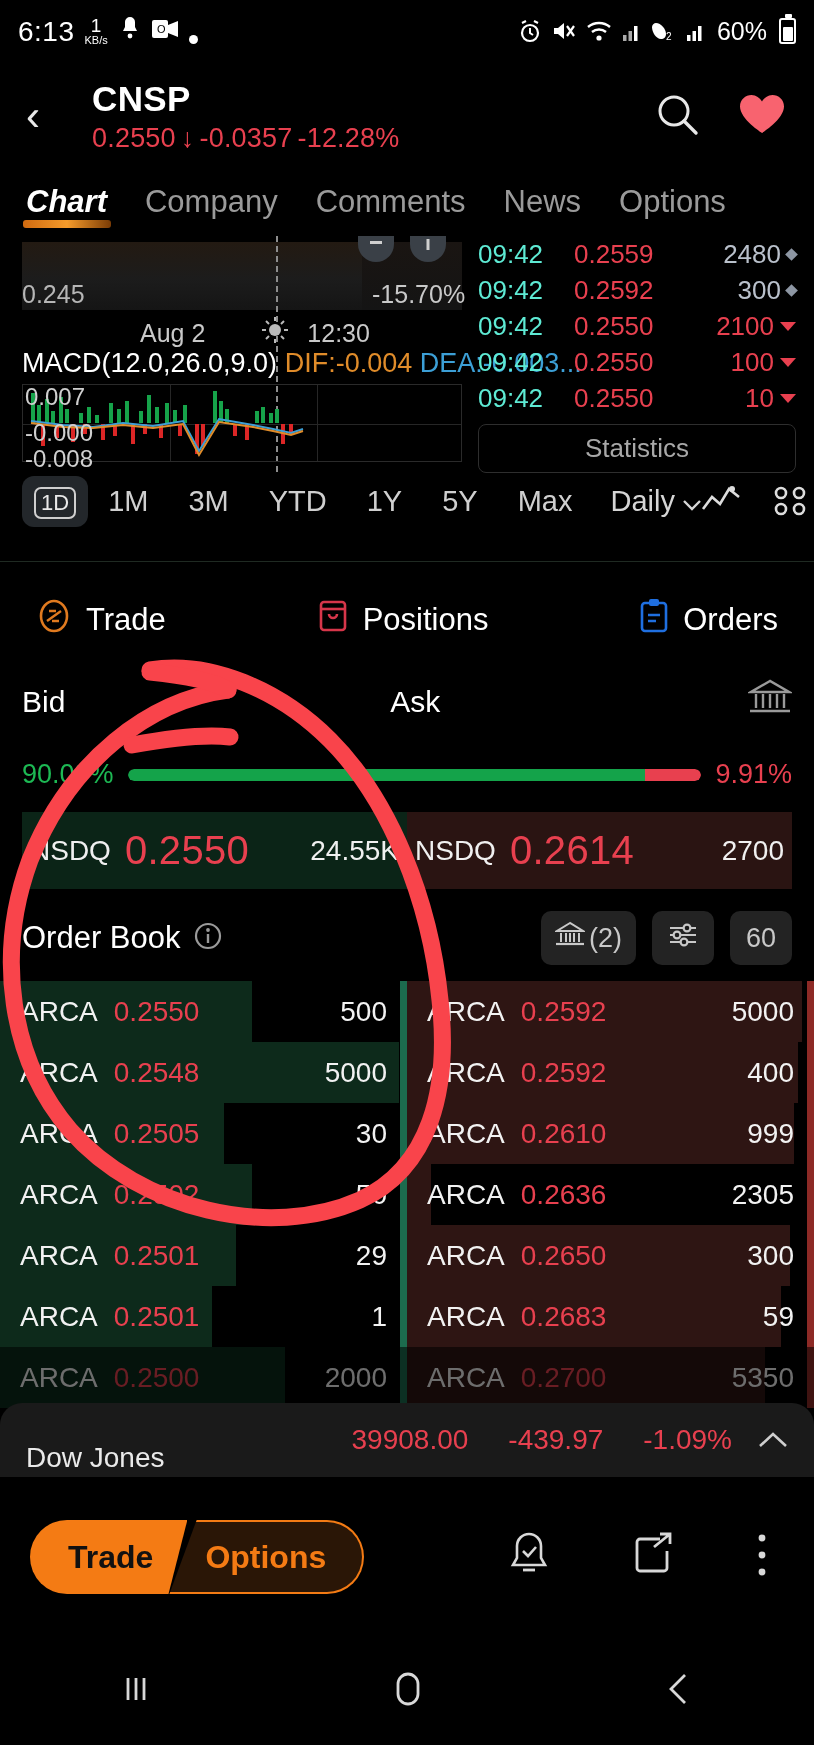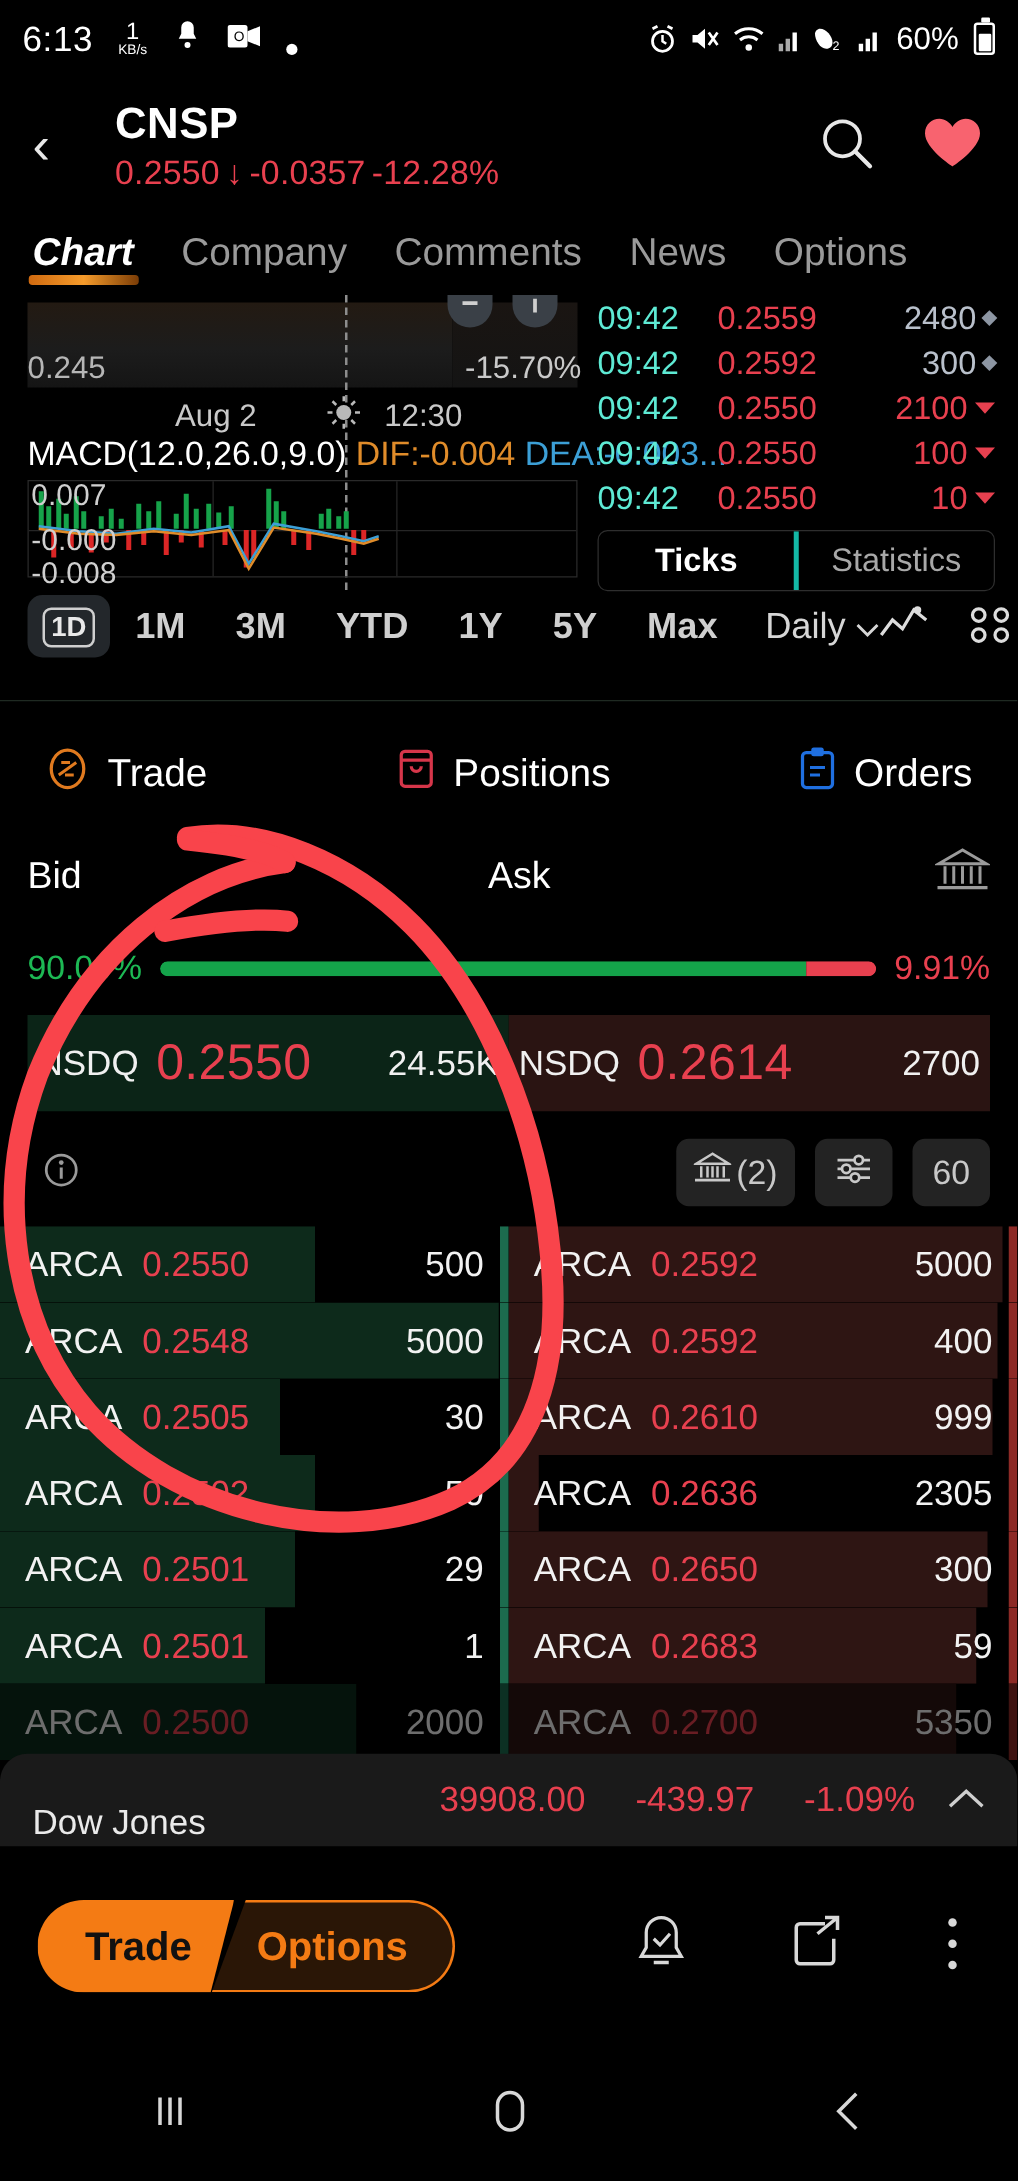--- a/index.html
+++ b/index.html
@@ -6,21 +6,21 @@
   html, body { background:#000; }
   body {
     width:814px; height:1745px; position:relative; overflow:hidden;
     font-family:"Liberation Sans", sans-serif;
     color:#fff; -webkit-font-smoothing:antialiased;
   }
   .screen { position:absolute; inset:0; background:#000; }
 
   
   .statusbar { height:62px; display:flex; align-items:center; padding:0 18px; font-size:26px; }
-  .sb-left { display:flex; align-items:flex-end; gap:20px; }
+  .sb-left { display:flex; align-items:flex-end; gap:10px; }
   .sb-time { font-size:28px; letter-spacing:.5px; }
   .sb-net { display:flex; flex-direction:column; align-items:center; line-height:1; margin-bottom:2px; }
   .sb-net .n1 { font-size:19px; }
   .sb-net .n2 { font-size:11px; }
   .sb-right { margin-left:auto; display:flex; align-items:center; gap:9px; }
   .sb-right svg { display:block; }
   .sb-batt { font-size:25px; letter-spacing:0; margin-left:2px; }
   .batt-glyph { width:17px; height:26px; border:2.5px solid #fff; border-radius:3px; position:relative; margin-left:3px; }
   .batt-glyph:before { content:""; position:absolute; left:4px; top:-6px; width:7px; height:4px; background:#fff; border-radius:1px; }
   .batt-glyph:after { content:""; position:absolute; left:1.5px; right:1.5px; bottom:1.5px; height:60%; background:#fff; border-radius:1px; }
@@ -83,21 +83,21 @@
   .tick-v.dn { color:#e8404f; }
   .diamond { width:9px; height:9px; background:#8d96a3; transform:rotate(45deg); display:inline-block; }
   .tri-dn { width:0;height:0;border-left:8px solid transparent;border-right:8px solid transparent;border-top:9px solid #e8404f; display:inline-block; }
   .seg { margin-top:8px; display:flex; border:1px solid #2e2e2e; border-radius:8px; overflow:hidden; }
   .seg div { flex:1; text-align:center; padding:8px 0; font-size:26px; color:#a8a8a8; }
   .seg div.on { color:#fff; font-weight:700; }
   .seg div + div { border-left:4px solid #14b8a6; }
 
   
   .tfrow { display:flex; align-items:center; padding:8px 22px 0; gap:0; }
-  .tf { font-size:29px; color:#cfcfcf; padding:8px 20px;font-weight:bold; }
+  .tf { font-size:29px; color:#cfcfcf; padding:8px 20px; }
   .tf.on { background:#23272b; border-radius:12px; padding:8px 12px; color:#e9e9e9; }
   .tf.on .boxed { border:2px solid #cfcfcf; border-radius:7px; padding:1px 5px; font-size:22px; display:inline-block; }
   .tf-daily { margin-left:18px; display:flex; align-items:center; gap:8px; font-size:29px; color:#d6d6d6; }
   .tf-icons { margin-left:auto; display:flex; align-items:center; gap:30px; padding-right:4px; }
   .divider { height:1px; background:#1f2a22; margin-top:34px; }
 
   
   .actions { display:flex; justify-content:space-between; padding:36px 36px 10px; }
   .act { display:flex; align-items:center; gap:14px; font-size:31px; }
 
@@ -399,21 +399,20 @@
       </div>
       <div class="tick-row">
         <span class="tick-t">09:42</span>
         <span class="tick-p">0.2550</span>
         <span class="tick-v dn">
             <span>10</span>
             <i class="tri-dn"></i>
           </span>
       </div>
       <div class="seg">
-        <div class="on">Ticks</div>
         <div>Statistics</div>
       </div>
     </div>
   </div>
 
   <div class="tfrow">
     <div class="tf on"><span class="boxed">1D</span></div>
     <div class="tf">1M</div>
     <div class="tf">3M</div>
     <div class="tf">YTD</div>
@@ -508,20 +507,21 @@
       </div>
       <div class="askside">
         <span class="ven">NSDQ</span>
         <span class="px">0.2614</span>
         <span class="sz">2700</span>
       </div>
     </div>
   </div>
 
   <div class="obHead">
+    <span class="obTitle">Order Book</span>
     <span class="info-ic">
       <svg width="30" height="30" viewBox="0 0 30 30">
           <circle cx="15" cy="15" r="12" fill="none" stroke="#9a9a9a" stroke-width="2.2"></circle>
           <circle cx="15" cy="9" r="1.9" fill="#9a9a9a"></circle>
           <path d="M15 13v9" stroke="#9a9a9a" stroke-width="2.4"></path>
         </svg>
     </span>
     <span class="obBtns">
       <span class="obBtn">
         <span>

